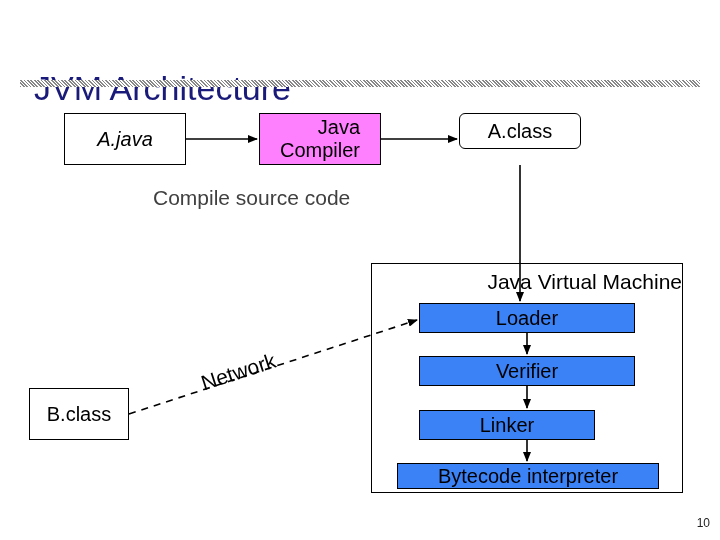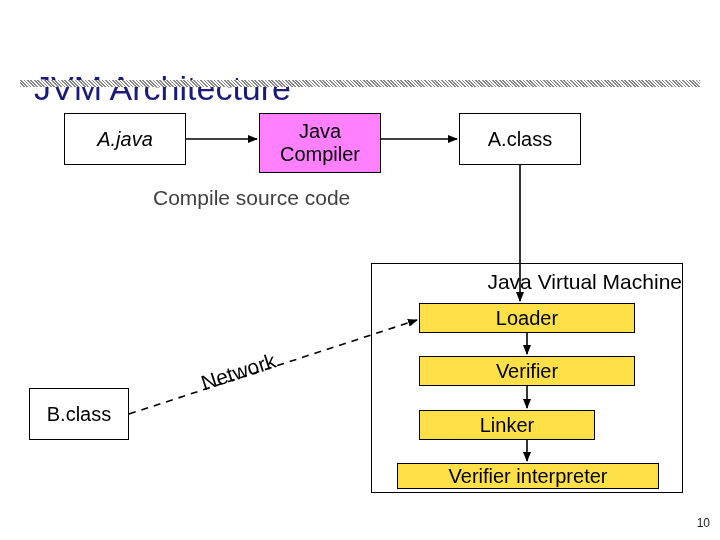--- a/index.html
+++ b/index.html
@@ -45,21 +45,21 @@
     font-size: 20px;
     color: #000;
     display: flex;
     align-items: center;
     justify-content: center;
     line-height: 1.15;
     box-sizing: border-box;
     background: #fff;
   }
   .box.magenta { background: #ff80ff; }
-  .box.yellow  { background: #fde047; }
+  .box.yellow  { background: #3b82f6; }
   .jvm-container {
     position: absolute;
     left: 371px;
     top: 263px;
     width: 312px;
     height: 230px;
     border: 1.5px solid #000;
     background: #fff;
     box-sizing: border-box;
   }
@@ -102,35 +102,35 @@
 </style>
 </head>
 <body>
 
 <div class="slide">
   <div class="title">JVM Architecture</div>
   <div class="divider"></div>
 
   <div class="box" style="left:64px; top:113px; width:122px; height:52px;font-style:italic;">A.java</div>
 
-  <div class="box magenta" style="left:259px; top:113px; width:122px; height:60px; white-space:pre-line;">Java
+  <div class="box magenta" style="left:259px; top:113px; width:122px; height:52px; white-space:pre-line;text-align:right;">Java
 Compiler</div>
 
-  <div class="box" style="left:459px; top:113px; width:122px; height:52px;">A.class</div>
+  <div class="box" style="left:459px; top:113px; width:122px; height:36px;border-radius:6px;">A.class</div>
 
   <div class="caption" style="left:153px; top:186px;">Compile source code</div>
 
   <div class="jvm-container">
     <div class="jvm-title">Java Virtual Machine</div>
   </div>
 
   <div class="box yellow" style="left:419px; top:303px; width:216px; height:30px;">Loader</div>
   <div class="box yellow" style="left:419px; top:356px; width:216px; height:30px;">Verifier</div>
   <div class="box yellow" style="left:419px; top:410px; width:176px; height:30px;">Linker</div>
-  <div class="box yellow" style="left:397px; top:463px; width:262px; height:26px;">Verifier interpreter</div>
+  <div class="box yellow" style="left:397px; top:463px; width:262px; height:26px;">Bytecode interpreter</div>
 
   <div class="box" style="left:29px; top:388px; width:100px; height:52px;">B.class</div>
 
   <div class="network-label" style="left:200px; top:360px;">Network</div>
 
   <svg class="arrows">
     <defs>
       <marker id="arrowhead" markerWidth="10" markerHeight="8" refX="9" refY="4" orient="auto" markerUnits="userSpaceOnUse">
         <path d="M0,0 L10,4 L0,8 Z" fill="#000"></path>
       </marker>

